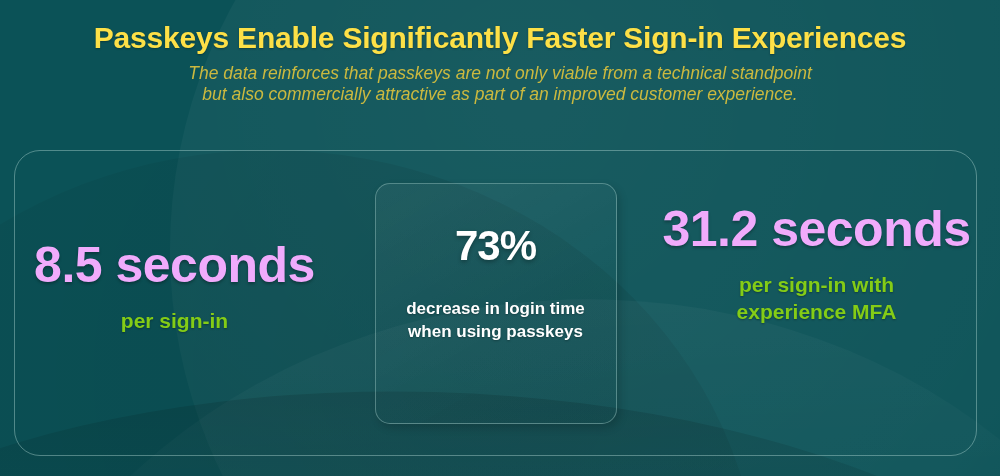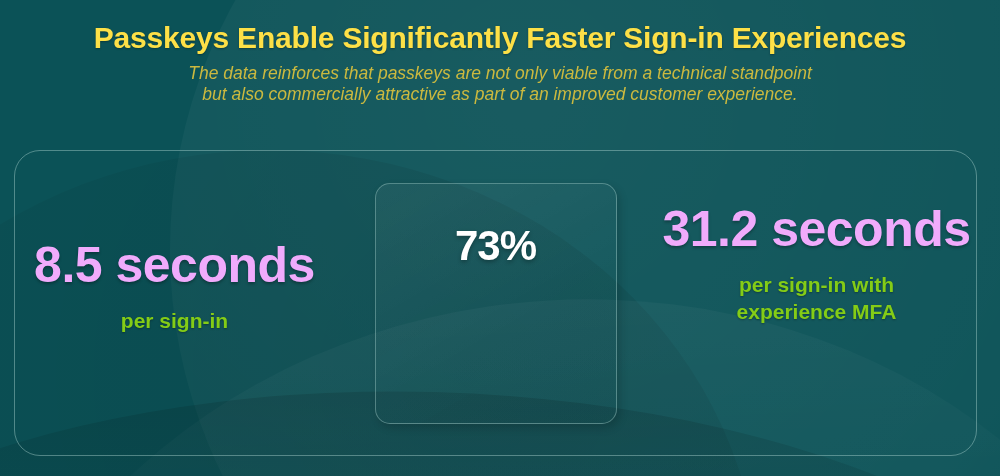--- a/index.html
+++ b/index.html
@@ -219,20 +219,24 @@
     <div class="stat left">
       <div class="stat-value">8.5 seconds</div>
       <div class="stat-caption">
         <span class="cap-line">per sign-in</span>
       </div>
     </div>
 
     <div class="stat middle">
       <div class="highlight-card">
         <div class="card-value">73%</div>
+        <div class="card-caption">
+          <span class="cap-line">decrease in login time</span>
+          <span class="cap-line">when using passkeys</span>
+        </div>
       </div>
     </div>
 
     <div class="stat right">
       <div class="stat-value">31.2 seconds</div>
       <div class="stat-caption">
         <span class="cap-line">per sign-in with</span>
         <span class="cap-line">experience MFA</span>
       </div>
     </div>

